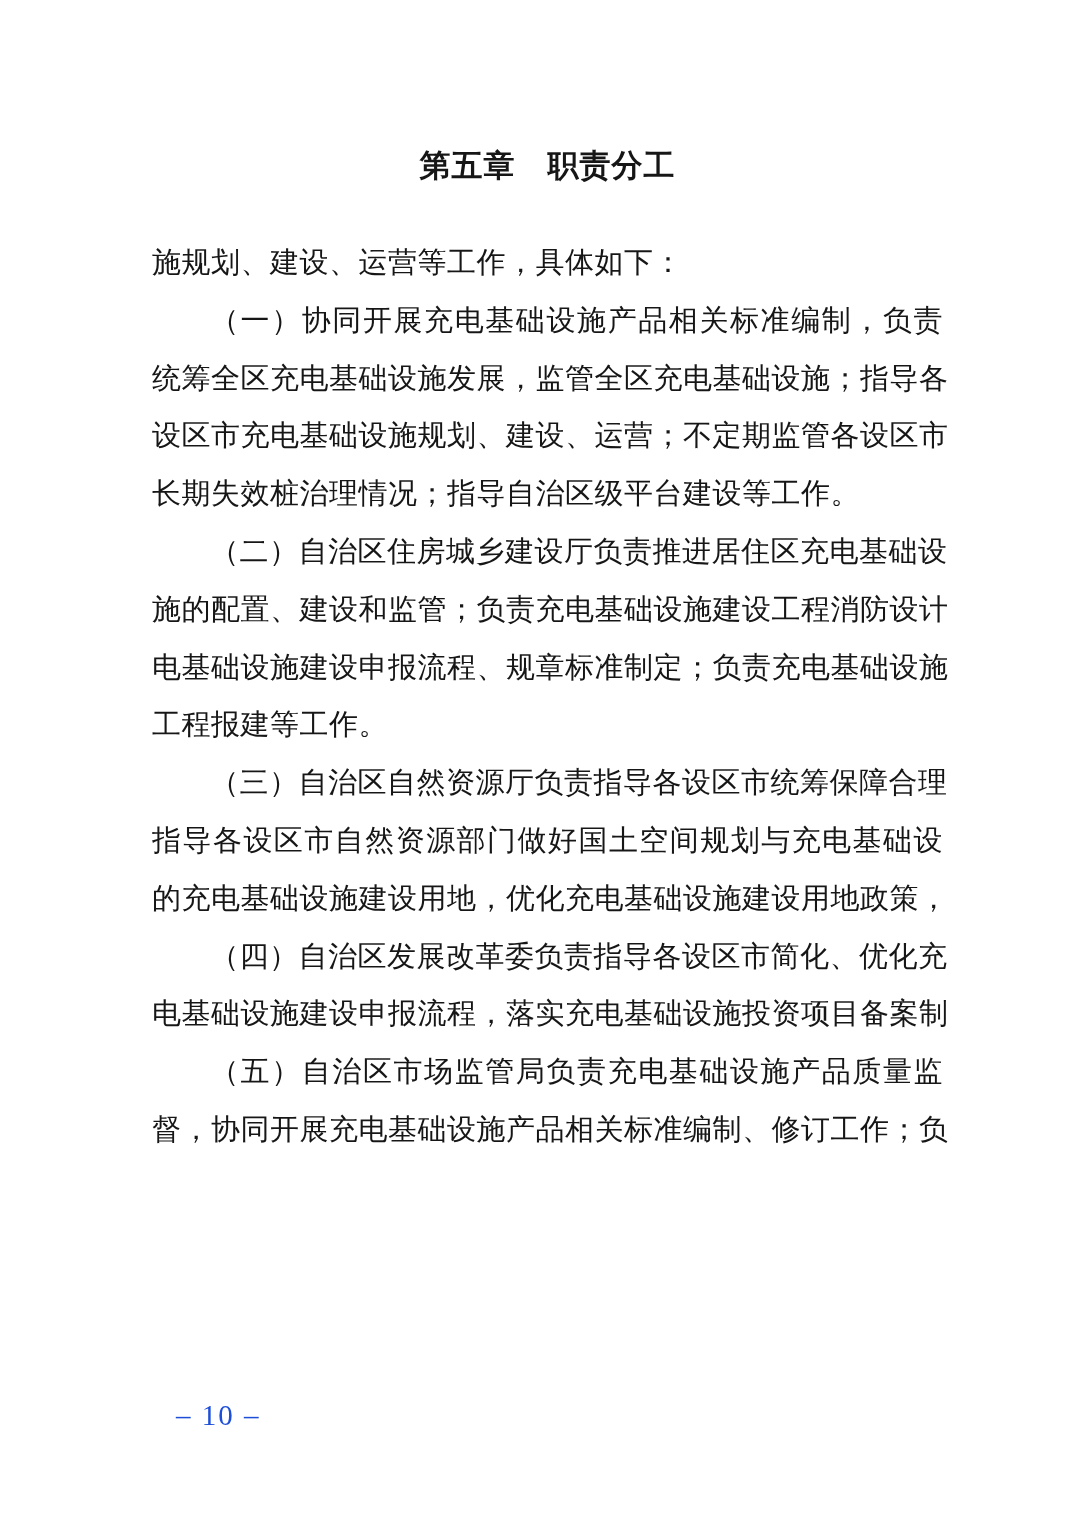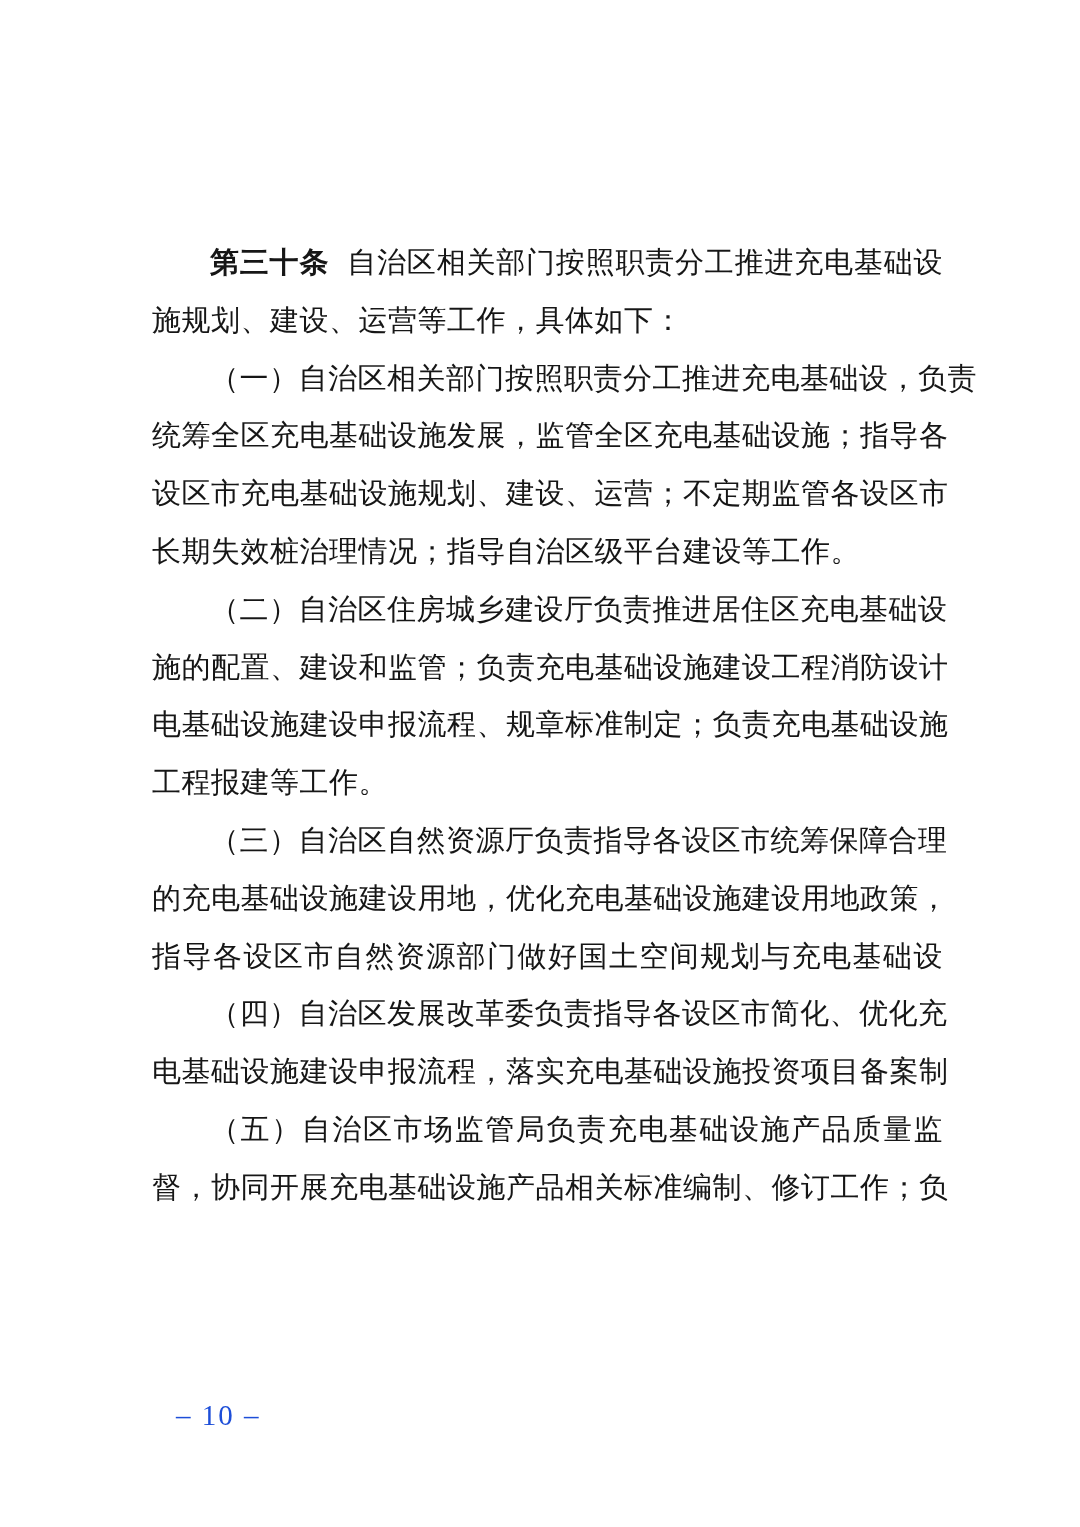--- a/index.html
+++ b/index.html
@@ -67,35 +67,35 @@
     letter-spacing: 2px;
     font-family: "Liberation Serif", serif;
     color: #1d4ed8;
   }
 </style>
 </head>
 <body>
 
 <div class="page">
 
+  <div class="doc-title">第五章　职责分工</div>
 
   <div class="content">
-    <div class="line jl indent"><span class="article-no">第三十条</span><span>自治区相关部门按照职责分工推进充电基础设</span></div>
     <div class="line end">施规划、建设、运营等工作，具体如下：</div>
-    <div class="line jl indent">（一）自治区相关部门按照职责分工推进充电基础设，负责</div>
+    <div class="line jl indent">（一）协同开展充电基础设施产品相关标准编制，负责</div>
     <div class="line jl">统筹全区充电基础设施发展，监管全区充电基础设施；指导各</div>
     <div class="line jl">设区市充电基础设施规划、建设、运营；不定期监管各设区市</div>
     <div class="line end">长期失效桩治理情况；指导自治区级平台建设等工作。</div>
     <div class="line jl indent">（二）自治区住房城乡建设厅负责推进居住区充电基础设</div>
     <div class="line jl">施的配置、建设和监管；负责充电基础设施建设工程消防设计</div>
     <div class="line jl">电基础设施建设申报流程、规章标准制定；负责充电基础设施</div>
     <div class="line end">工程报建等工作。</div>
     <div class="line jl indent">（三）自治区自然资源厅负责指导各设区市统筹保障合理</div>
+    <div class="line jl">指导各设区市自然资源部门做好国土空间规划与充电基础设</div>
     <div class="line jl">的充电基础设施建设用地，优化充电基础设施建设用地政策，</div>
-    <div class="line jl">指导各设区市自然资源部门做好国土空间规划与充电基础设</div>
     <div class="line jl indent">（四）自治区发展改革委负责指导各设区市简化、优化充</div>
     <div class="line jl">电基础设施建设申报流程，落实充电基础设施投资项目备案制</div>
     <div class="line jl indent">（五）自治区市场监管局负责充电基础设施产品质量监</div>
     <div class="line jl">督，协同开展充电基础设施产品相关标准编制、修订工作；负</div>
   </div>
 
   <div class="page-num">– 10 –</div>
 
 </div>
 

